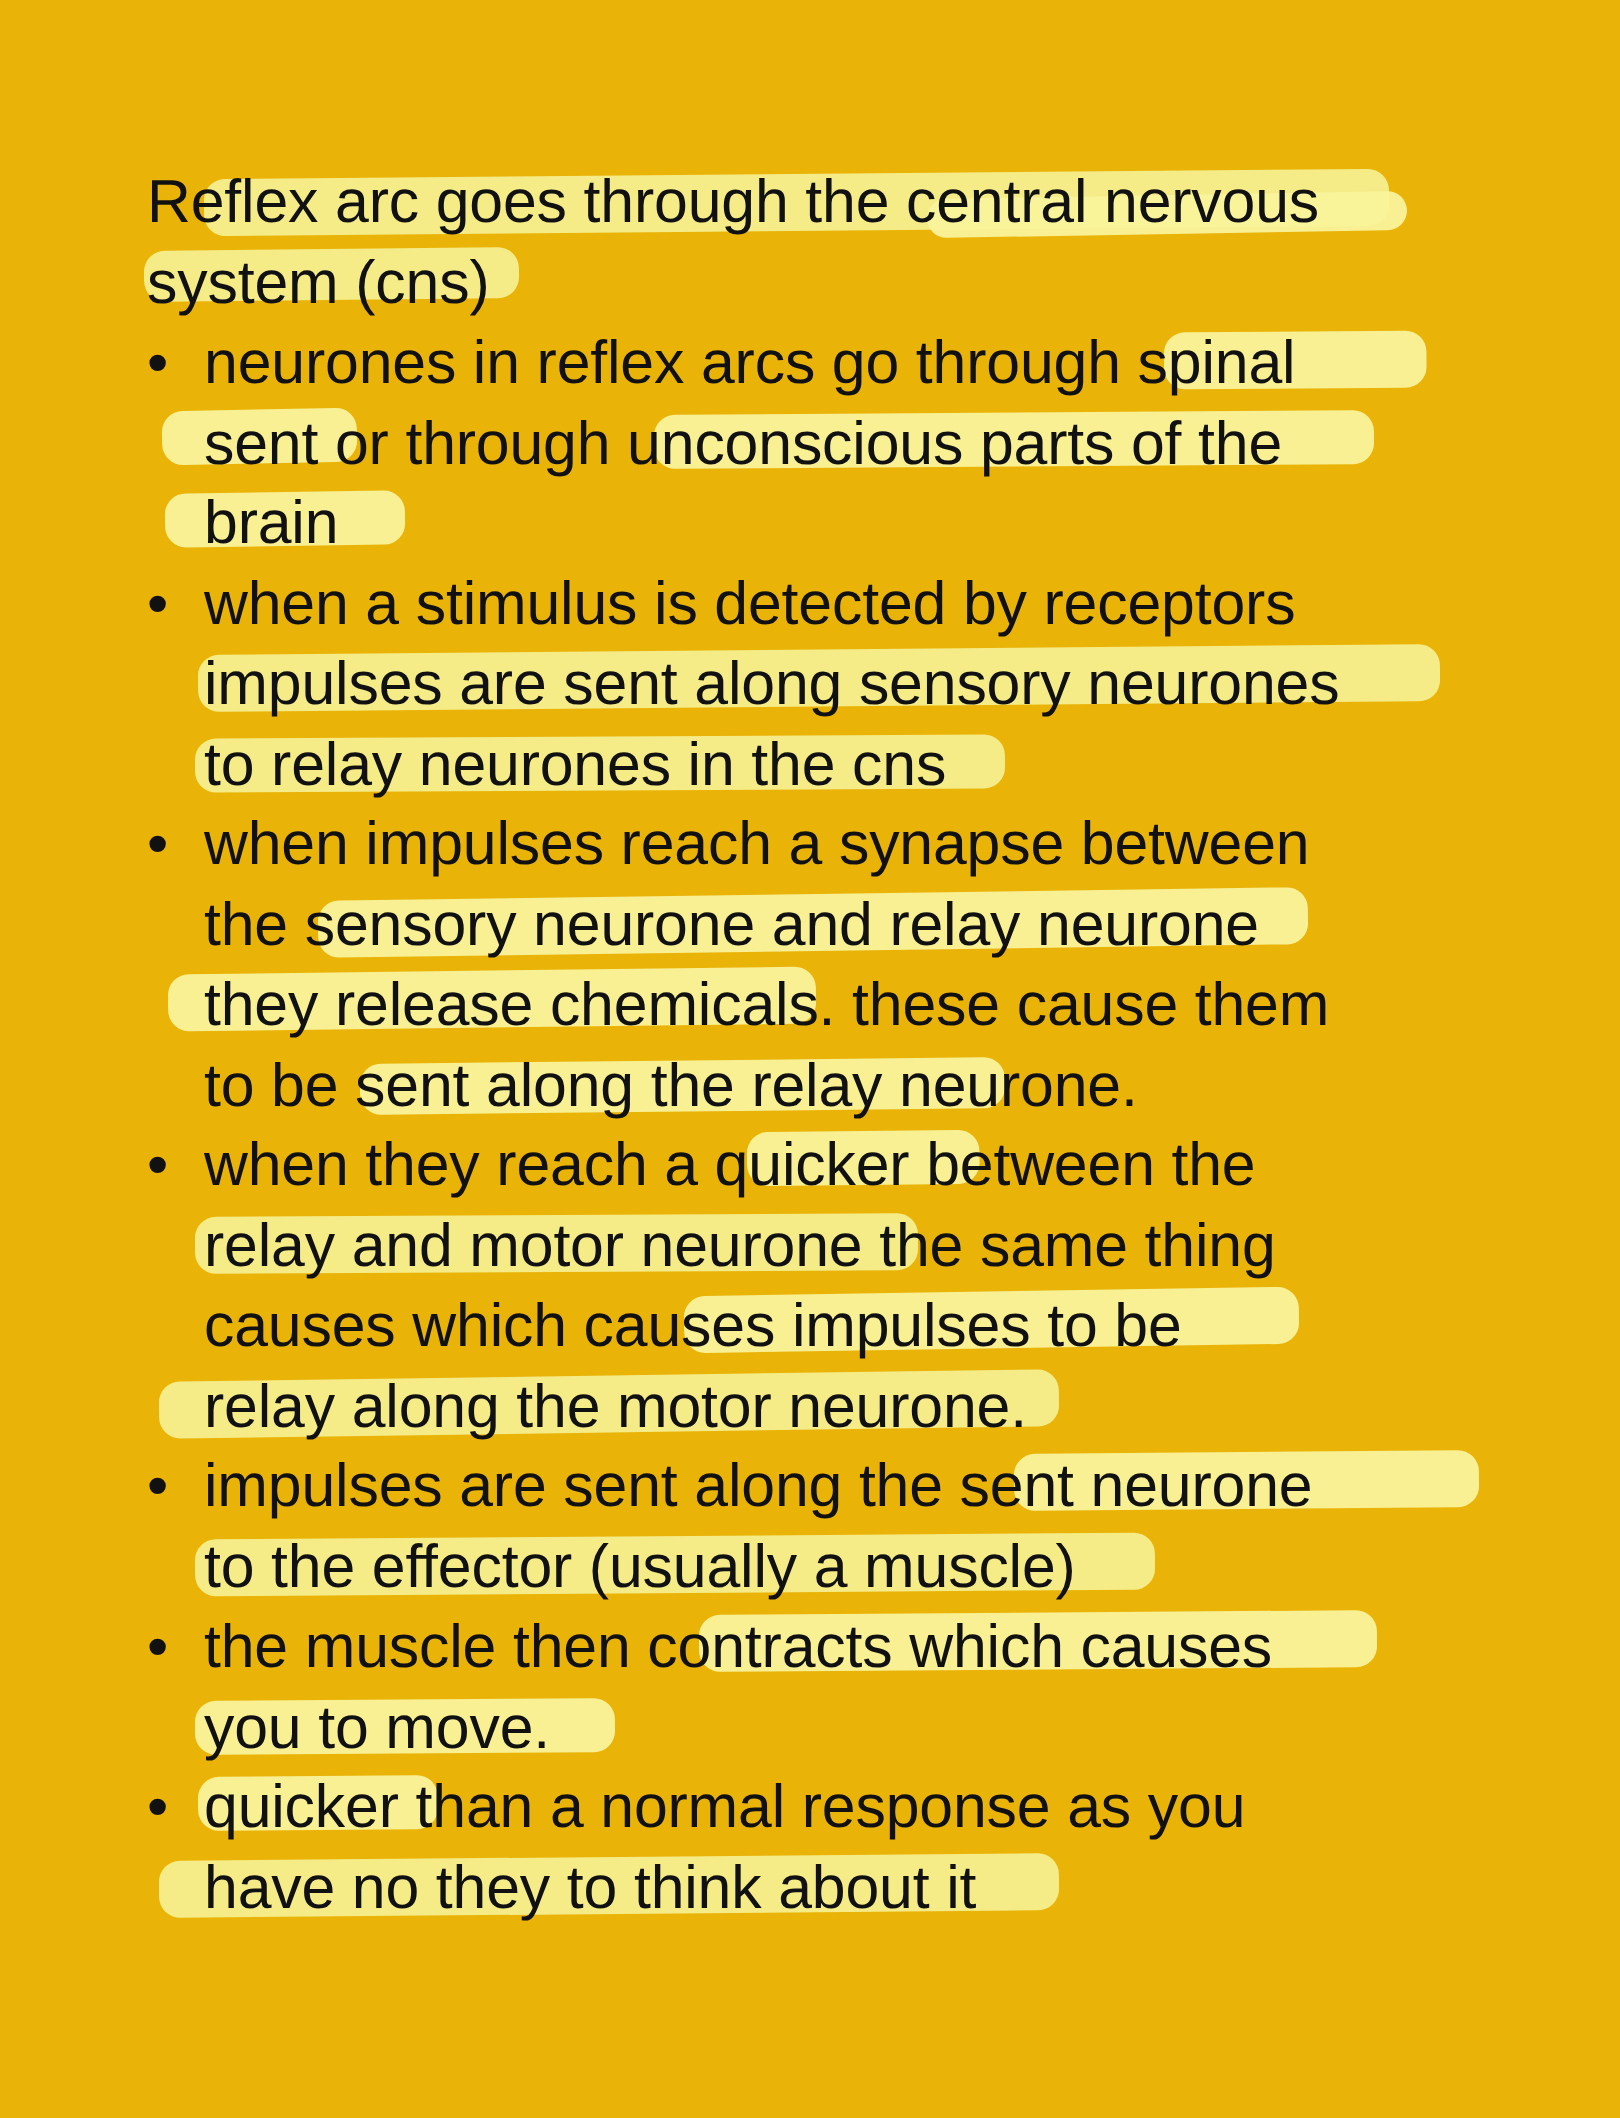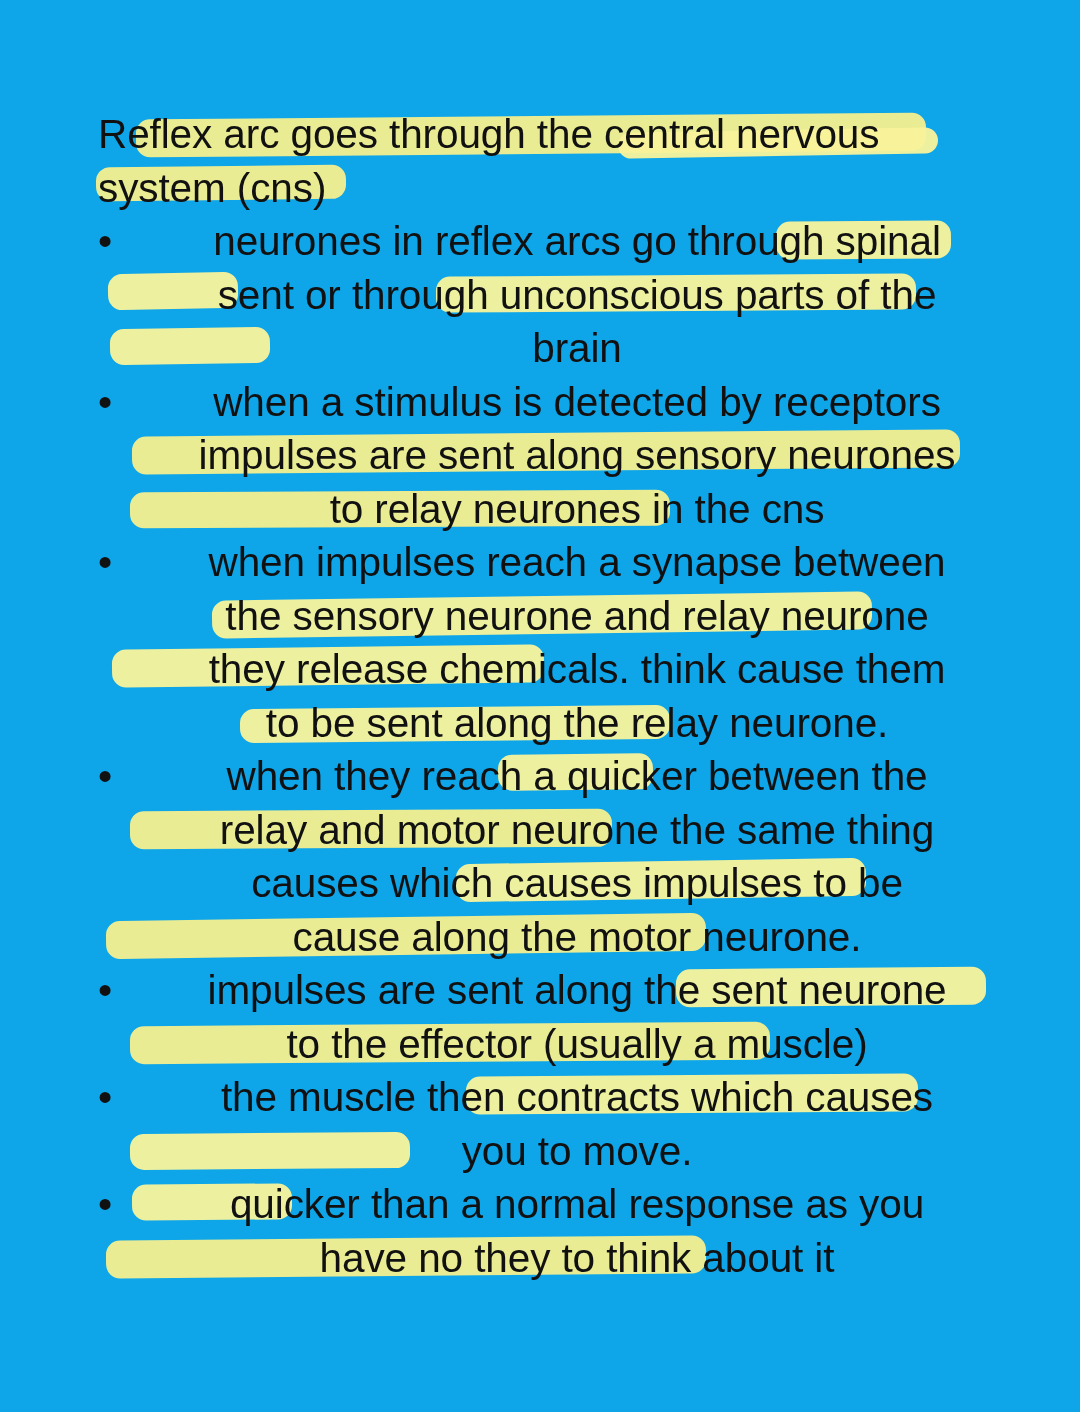--- a/index.html
+++ b/index.html
@@ -13,21 +13,21 @@
     height: 1412px;
     overflow: hidden;
     font-family: "Liberation Sans", "DejaVu Sans", sans-serif;
     color: #111111;
   }
 
   .page {
     position: relative;
     width: 1080px;
     height: 1412px;
-    background: #0ea5e9;
+    background: #eab308;
   }
 
   .notes {
     position: absolute;
     left: 98px;
     top: 108px;
     width: 920px;
   }
 
   
@@ -57,21 +57,20 @@
     text-align: left;
     font-size: 40.5px;
     line-height: 53.5px;
     color: #111111;
     user-select: none;
   }
 
   .bullet-body {
     flex: 1 1 auto;
     position: relative;
-    text-align: center;
   }
 
   .line {
     position: relative;
     white-space: nowrap;
     height: 53.5px;
     line-height: 53.5px;
   }
 
   .line .txt {
@@ -151,21 +150,21 @@
       <div class="bullet-body">
         <div class="line">
           <span class="txt">when impulses reach a synapse between</span>
         </div>
         <div class="line">
           <span class="hl" style="left:76px; top:6px; width:660px; height:38px; transform:rotate(-0.8deg);"></span>
           <span class="txt">the sensory neurone and relay neurone</span>
         </div>
         <div class="line">
           <span class="hl" style="left:-24px; top:4px; width:432px; height:38px; transform:rotate(-0.7deg);"></span>
-          <span class="txt">they release chemicals. think cause them</span>
+          <span class="txt">they release chemicals. these cause them</span>
         </div>
         <div class="line">
           <span class="hl" style="left:104px; top:10px; width:430px; height:34px; transform:rotate(-0.6deg);"></span>
           <span class="txt">to be sent along the relay neurone.</span>
         </div>
       </div>
     </div>
 
     <div class="bullet">
       <div class="bullet-dot">•</div>
@@ -177,21 +176,21 @@
         <div class="line">
           <span class="hl strong" style="left:-6px; top:6px; width:482px; height:38px; transform:rotate(-0.3deg);"></span>
           <span class="txt">relay and motor neurone the same thing</span>
         </div>
         <div class="line">
           <span class="hl" style="left:320px; top:4px; width:410px; height:38px; transform:rotate(-0.9deg);"></span>
           <span class="txt">causes which causes impulses to be</span>
         </div>
         <div class="line">
           <span class="hl strong" style="left:-30px; top:6px; width:600px; height:38px; transform:rotate(-0.8deg);"></span>
-          <span class="txt">cause along the motor neurone.</span>
+          <span class="txt">relay along the motor neurone.</span>
         </div>
       </div>
     </div>
 
     <div class="bullet">
       <div class="bullet-dot">•</div>
       <div class="bullet-body">
         <div class="line">
           <span class="hl" style="left:540px; top:4px; width:310px; height:38px; transform:rotate(-0.5deg);"></span>
           <span class="txt">impulses are sent along the sent neurone</span>

